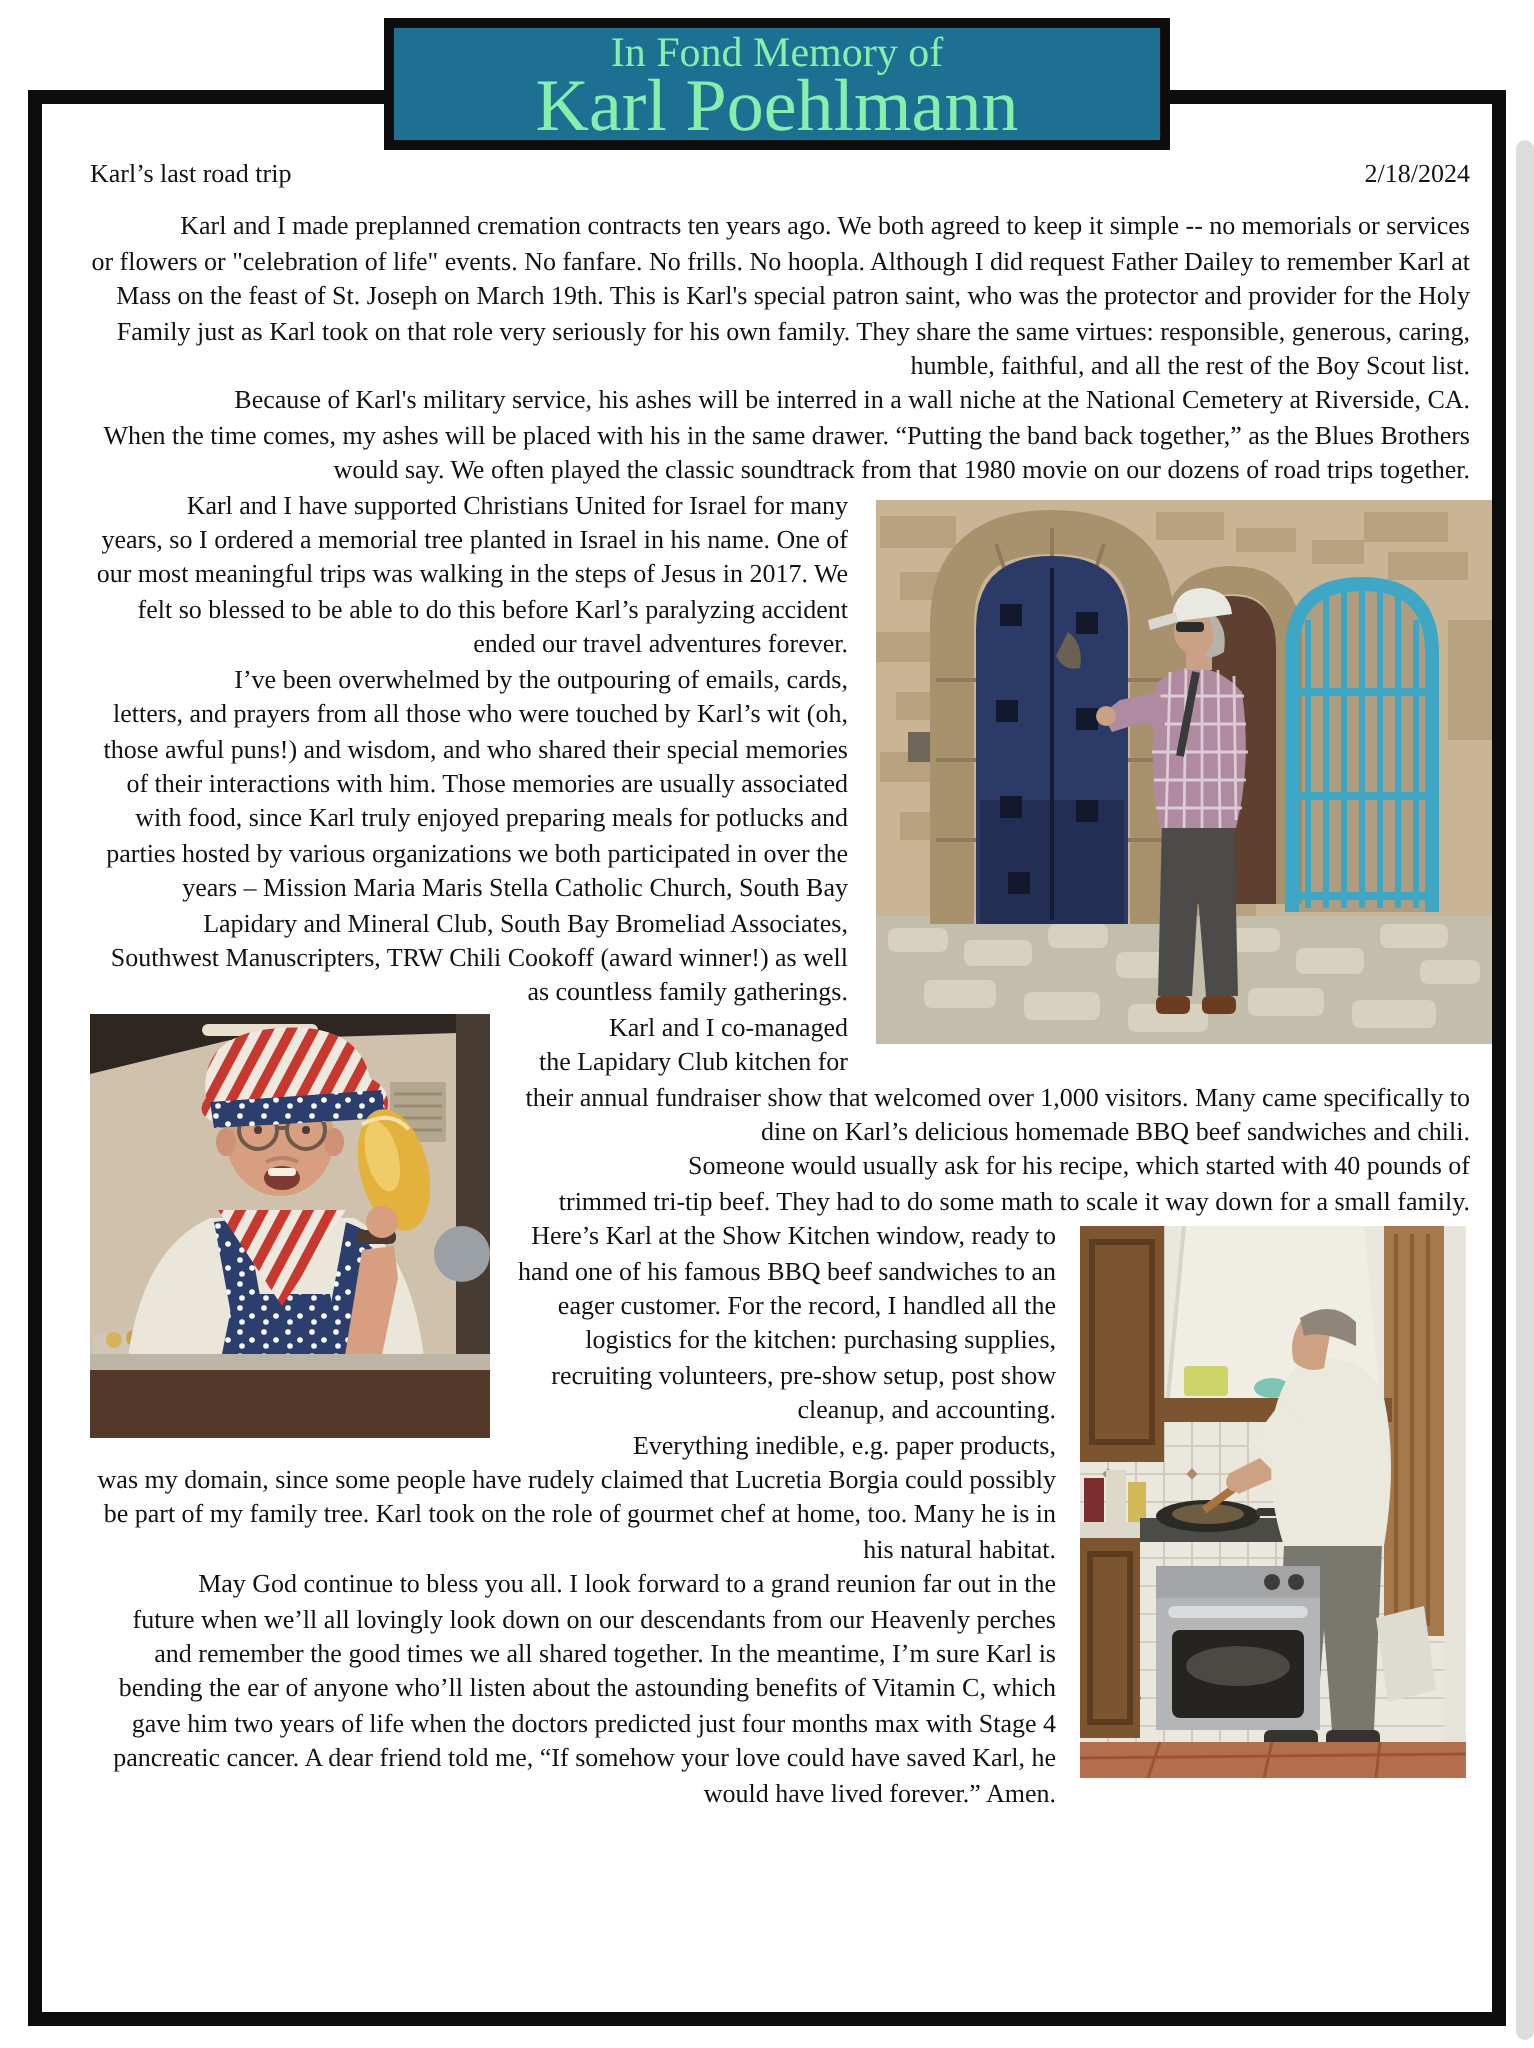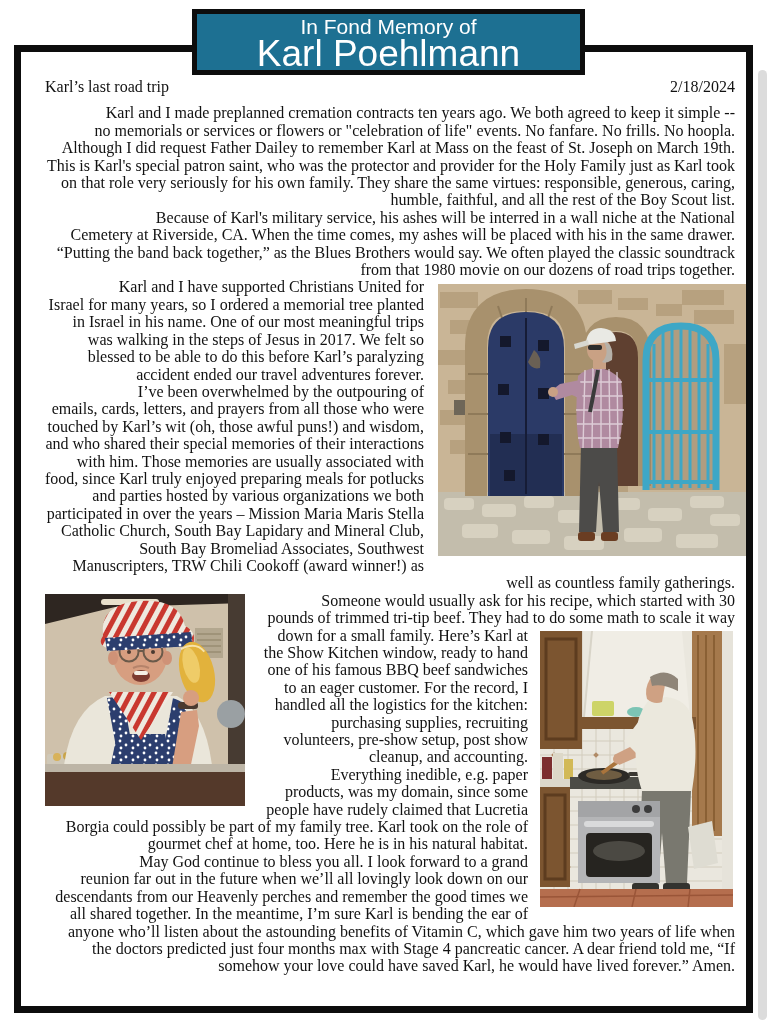--- a/index.html
+++ b/index.html
@@ -3,27 +3,27 @@
 <meta charset="utf-8">
 <style>
   html,body{margin:0;padding:0;background:#ffffff;}
   .sheet{position:relative;width:767px;height:1024px;background:#ffffff;overflow:hidden;
          font-family:"Liberation Serif","DejaVu Serif",serif;color:#121212;}
   .page-border{position:absolute;left:14px;top:45px;width:725px;height:954px;
                border:7px solid #0d0d0d;z-index:1;}
   .title-box{position:absolute;left:192px;top:9px;width:383px;height:56px;
              background:#1d7092;border:5px solid #0d0d0d;z-index:3;
              display:flex;flex-direction:column;align-items:center;justify-content:center;
-             font-family:Liberation Sans, sans-serif;color:#ffffff;}
+             font-family:Liberation Serif, serif;color:#86efac;}
   .title-line1{font-size:21px;line-height:23px;}
   .title-line2{font-size:37px;line-height:32px;}
   .scrollbar{position:absolute;right:0;top:70px;width:9px;height:950px;
              background:#dcdcdc;border-radius:5px;z-index:4;}
   .content{position:absolute;left:45px;top:78px;width:690px;z-index:2;
-           font-size:16px;line-height:17.4px;}
+           font-size:13px;line-height:17.4px;}
   .meta-row{display:flex;justify-content:space-between;margin-bottom:9px;}
   .para{margin:0;text-indent:45px;text-align:right;}
   .float-photo{display:block;}
   .photo-door{float:right;width:308px;height:272px;margin:6px -11px 10px 14px;}
   .photo-chef{float:left;width:200px;height:212px;margin:2px 12px 6px 0;}
   .photo-kitchen{float:right;width:193px;height:276px;margin:4px 2px 8px 12px;}
   .float-photo svg{display:block;width:100%;height:100%;}
 </style>
 </head>
 <body>
@@ -219,22 +219,23 @@
             <ellipse cx="148" cy="70" rx="8" ry="18" fill="#f1d070" opacity="0.85"></ellipse>
             <path d="M142,52 Q158,48 164,60" fill="none" stroke="#fff6d8" stroke-width="2" opacity="0.7"></path>
           </g>
           <circle cx="146" cy="104" r="8" fill="#d79e80"></circle>
         </g>
         <rect x="0" y="170" width="200" height="8" fill="#bdb5a6"></rect>
         <rect x="0" y="178" width="200" height="34" fill="#54392a"></rect>
       </svg>
     </div>
 
-
-    <p class="para"><span>Someone would usually ask for his recipe, which started with 30 pounds of trimmed tri-tip beef. They had to do some math to scale it way </span><span class="float-photo photo-kitchen">
+    <p class="para">Karl and I co-managed the Lapidary Club kitchen for their annual fundraiser show that welcomed over 1,000 visitors. Many came specifically to dine on Karl’s delicious homemade BBQ beef sandwiches and chili.</p>
+
+    <p class="para"><span>Someone would usually ask for his recipe, which started with 40 pounds of trimmed tri-tip beef. They had to do some math to scale it way </span><span class="float-photo photo-kitchen">
           <svg viewBox="0 0 193 276" aria-hidden="true">
         <rect width="193" height="276" fill="#eae7de"></rect>
         <g stroke="#d2ccbd" stroke-width="1">
           <line x1="14" y1="0" x2="14" y2="260"></line>
               <line x1="28" y1="0" x2="28" y2="260"></line>
           <line x1="42" y1="0" x2="42" y2="260"></line>
               <line x1="56" y1="0" x2="56" y2="260"></line>
           <line x1="70" y1="0" x2="70" y2="260"></line>
               <line x1="84" y1="0" x2="84" y2="260"></line>
           <line x1="98" y1="0" x2="98" y2="260"></line>
@@ -311,17 +312,17 @@
         <rect x="0" y="258" width="193" height="18" fill="#b56e4e"></rect>
         <g stroke="#9a5538" stroke-width="1.5">
           <line x1="0" y1="266" x2="193" y2="264"></line>
               <line x1="40" y1="258" x2="34" y2="276"></line>
           <line x1="96" y1="258" x2="92" y2="276"></line>
               <line x1="150" y1="258" x2="148" y2="276"></line>
         </g>
       </svg>
         </span><span>down for a small family. Here’s Karl at the Show Kitchen window, ready to hand one of his famous BBQ beef sandwiches to an eager customer. For the record, I handled all the logistics for the kitchen: purchasing supplies, recruiting volunteers, pre-show setup, post show cleanup, and accounting.</span></p>
 
-    <p class="para">Everything inedible, e.g. paper products, was my domain, since some people have rudely claimed that Lucretia Borgia could possibly be part of my family tree. Karl took on the role of gourmet chef at home, too. Here he is in his natural habitat.</p>
+    <p class="para">Everything inedible, e.g. paper products, was my domain, since some people have rudely claimed that Lucretia Borgia could possibly be part of my family tree. Karl took on the role of gourmet chef at home, too. Many he is in his natural habitat.</p>
     <p class="para">May God continue to bless you all. I look forward to a grand reunion far out in the future when we’ll all lovingly look down on our descendants from our Heavenly perches and remember the good times we all shared together. In the meantime, I’m sure Karl is bending the ear of anyone who’ll listen about the astounding benefits of Vitamin C, which gave him two years of life when the doctors predicted just four months max with Stage 4 pancreatic cancer. A dear friend told me, “If somehow your love could have saved Karl, he would have lived forever.” Amen.</p>
 
   </div>
 </div>
 
 </body></html>

